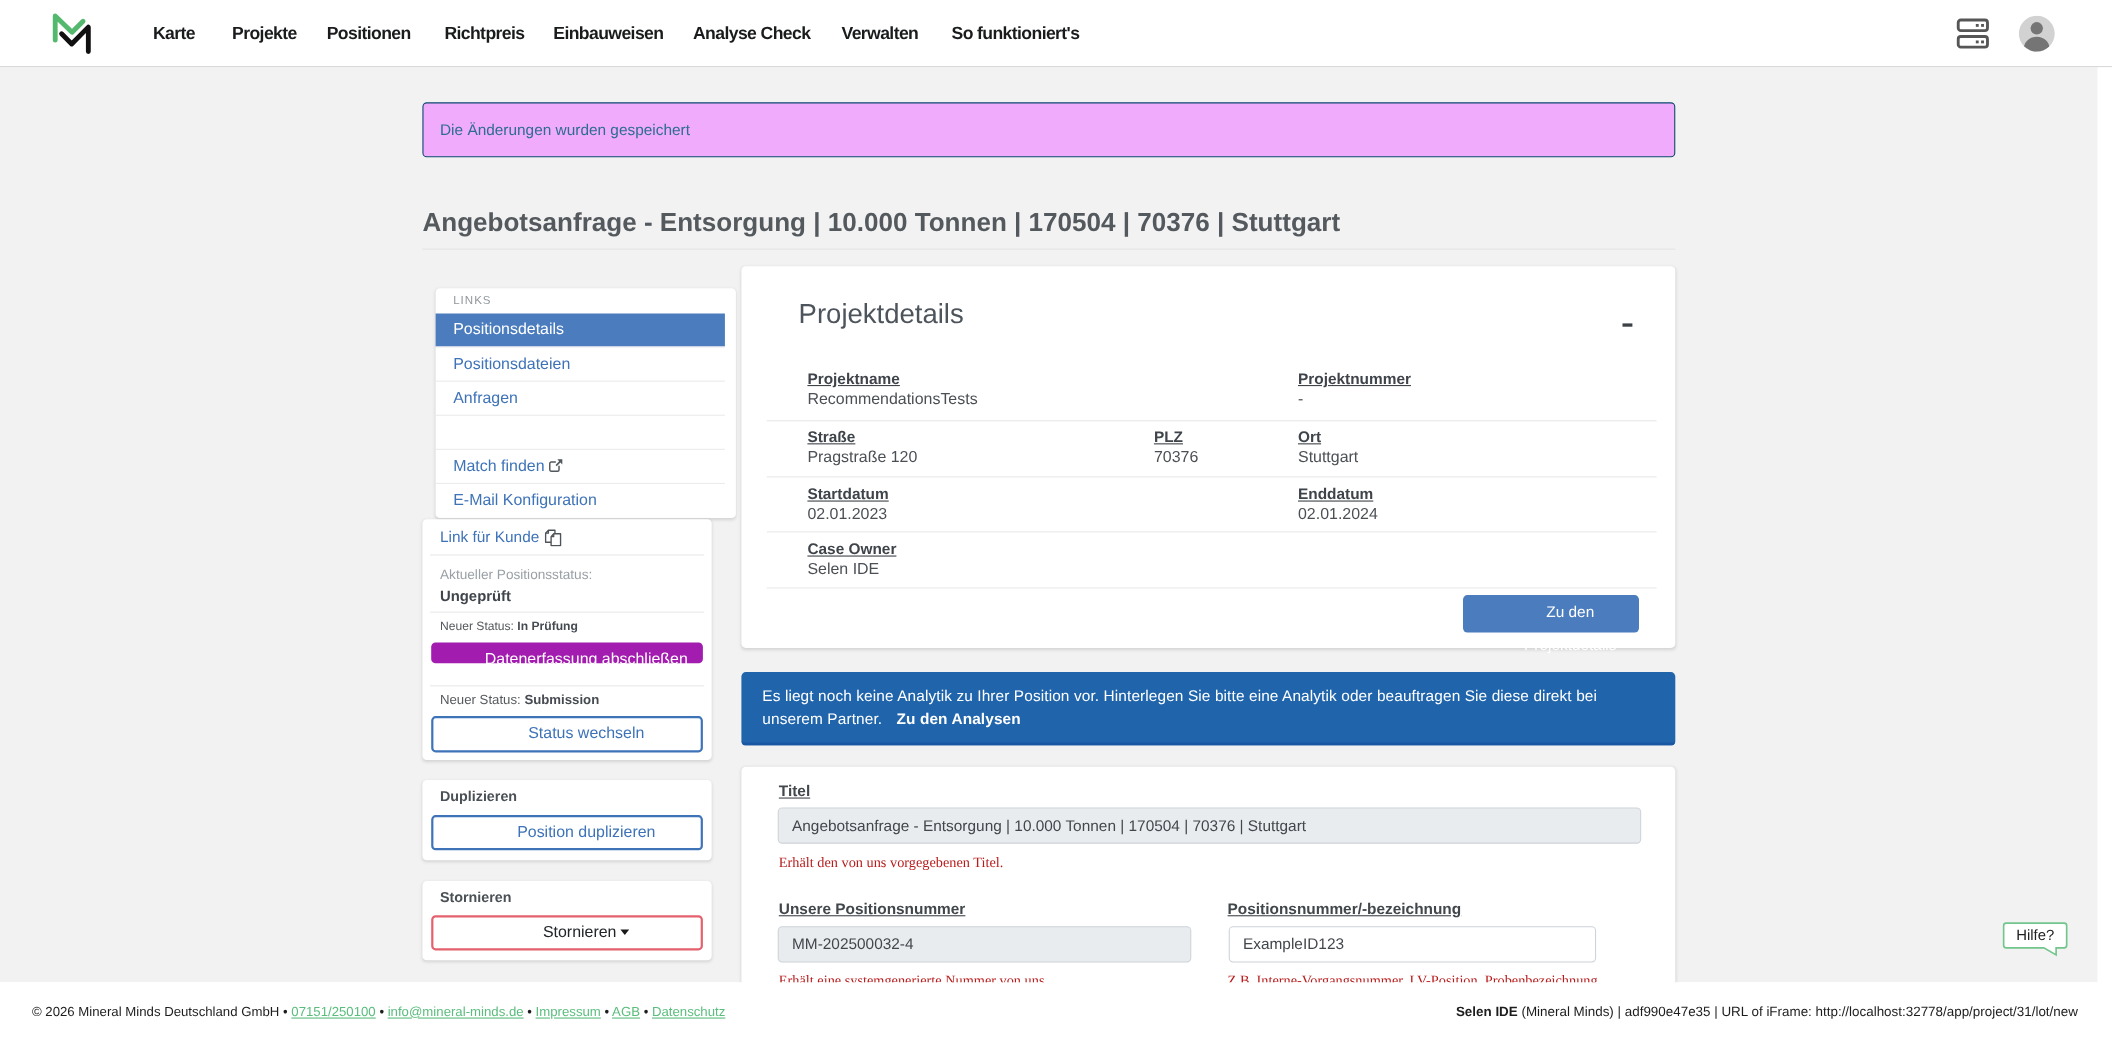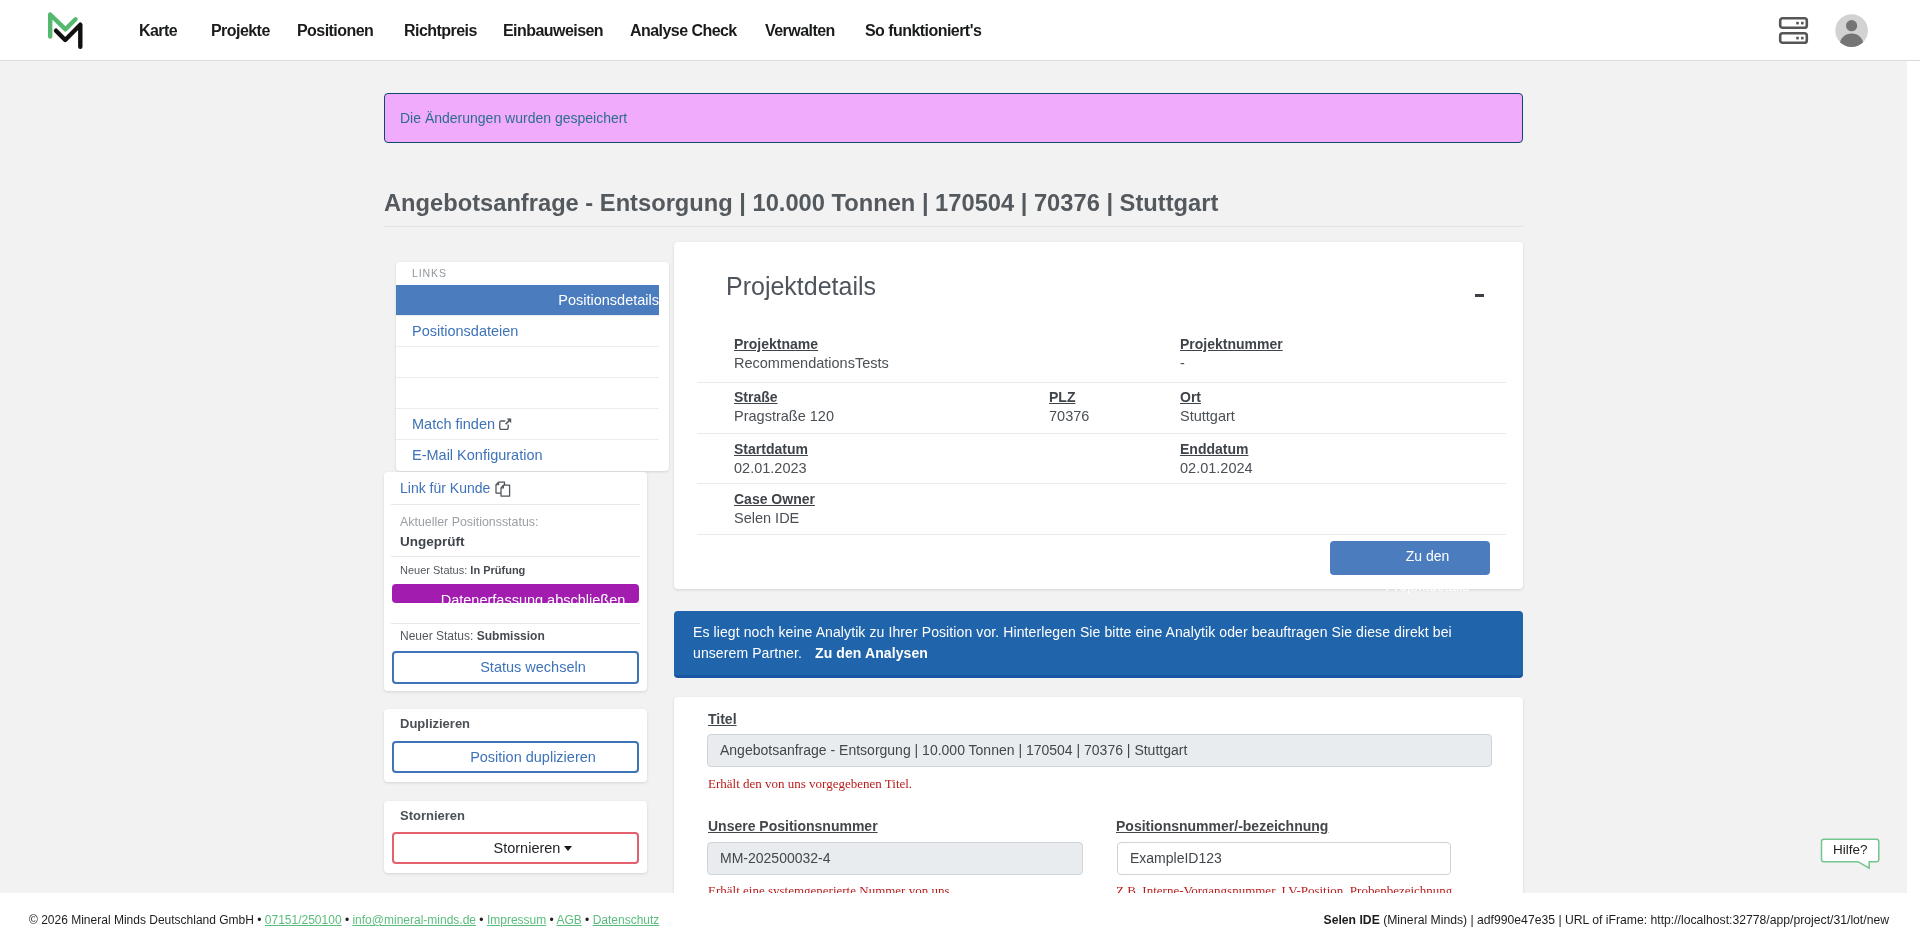--- a/index.html
+++ b/index.html
@@ -14,21 +14,21 @@
   .blue { color:#3e73b8;margin-top:23px; }
   #alert1 { left:384px; top:93px; width:1139px; height:50px; background:#f0abfc; border:1px solid #0c4a6e; border-radius:4px; }
   #alert1 span { position:absolute; left:15px; top:0; line-height:48px; font-size:14px; color:#2e6d8f; }
   #h1t { left:384px; top:187.5px; font-size:23.7px; font-weight:700; color:#54595e; line-height:30px; letter-spacing:0px; white-space:pre; }
   #h1line { left:384px; top:226px; width:1139px; height:1px; background:#e4e4e4; }
   
   #card1 { left:396px; top:242px; width:273px; height:209px;margin-top:20px; }
   #links-h { position:absolute; left:16px; top:2px; font-size:10.5px; letter-spacing:0.9px; color:#90979d; line-height:18px; }
   .srow { position:absolute; left:0; width:263px; height:30px; line-height:30px; font-size:14.5px; color:#3e73b8; }
   .srow span { padding-left:16px; }
-  .srow.sel { background:#4a7cbe; color:#fff;text-align:right; }
+  .srow.sel { background:#4a7cbe; color:#fff; }
   .sdiv { position:absolute; left:0; width:263px; height:1px; background:#ececec; }
   
   #card2 { left:384px; top:472px; width:263px; height:219px; }
   .hdiv { position:absolute; left:7px; width:249px; height:1px; background:#e8e8e8; }
   .btn { position:absolute; border-radius:4px; text-align:center;padding-left:35px; }
   
   #card3 { left:384px; top:709px; width:263px; height:73px; }
   #card4 { left:384px; top:801px; width:263px; height:72px; }
   .card-h { position:absolute; left:16px; font-size:13px; font-weight:700; color:#4a5055; line-height:18px; }
   
@@ -93,20 +93,21 @@
     </div>
   <div id="h1t" class="abs">Angebotsanfrage - Entsorgung | 10.000 Tonnen | 170504 | 70376 | Stuttgart</div>
   <div id="h1line" class="abs"></div>
 
   <div id="card1" class="abs card">
     <div id="links-h">LINKS</div>
     <div class="srow sel" style="top:23px"><span>Positionsdetails</span></div>
     <div class="sdiv" style="top:53px"></div>
     <div class="srow" style="top:54px"><span>Positionsdateien</span></div>
     <div class="sdiv" style="top:84px"></div>
+    <div class="srow" style="top:85px"><span>Anfragen</span></div>
     <div class="sdiv" style="top:115px"></div>
     <div class="sdiv" style="top:146px"></div>
     <div class="srow" style="top:147px"><span>Match finden&nbsp;<svg width="13" height="12" viewBox="0 0 13 12" style="vertical-align:-1px">
             <path d="M9.2 6.4 v3.7 a1.3 1.3 0 0 1 -1.3 1.3 h-5.8 a1.3 1.3 0 0 1 -1.3 -1.3 v-5.8 a1.3 1.3 0 0 1 1.3 -1.3 h4.2" fill="none" stroke="#53585d" stroke-width="1.35"></path>
             <path d="M7.6 0.6 h4.6 v4.6 l-1.75 -1.75 -3.3 3.3 -1.1 -1.1 3.3 -3.3 z" fill="#53585d"></path>
           </svg></span></div>
     <div class="sdiv" style="top:177px"></div>
     <div class="srow" style="top:178px"><span>E-Mail Konfiguration</span></div>
   </div>
 

